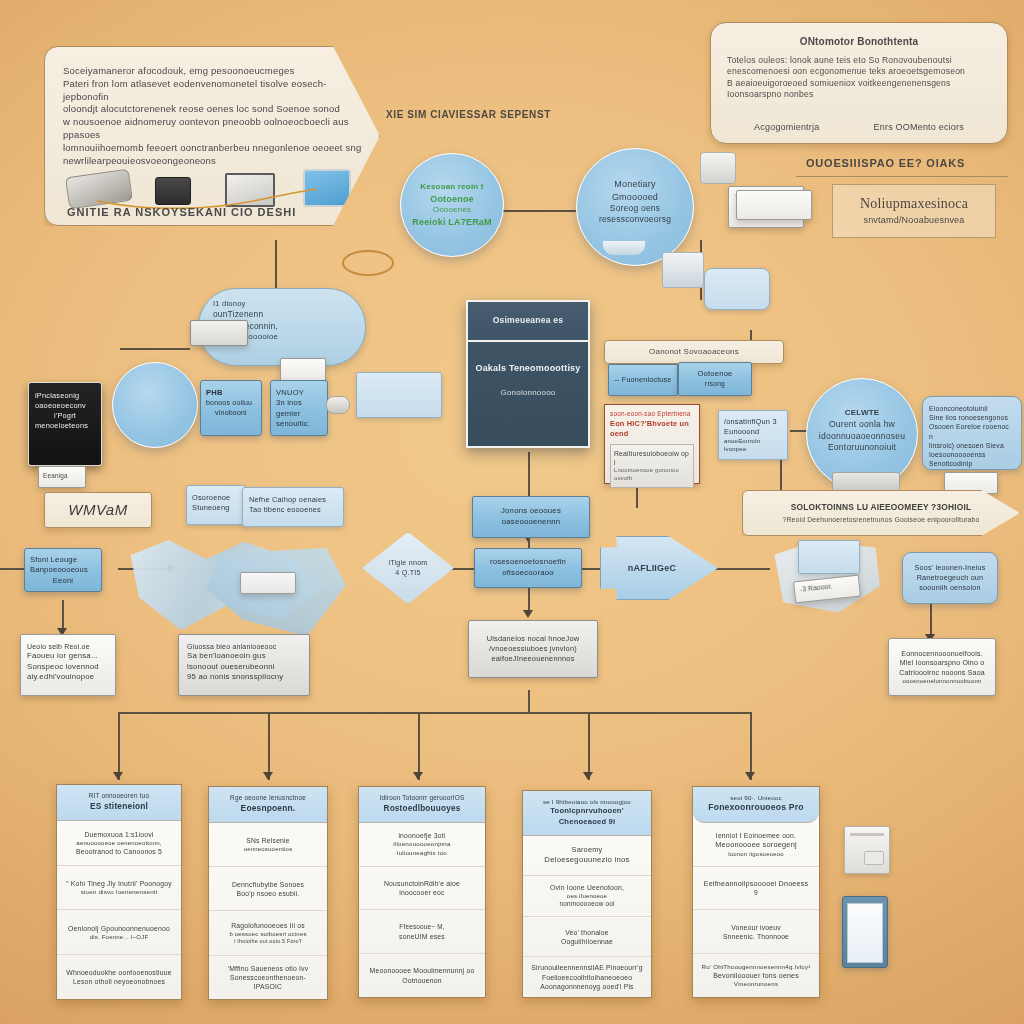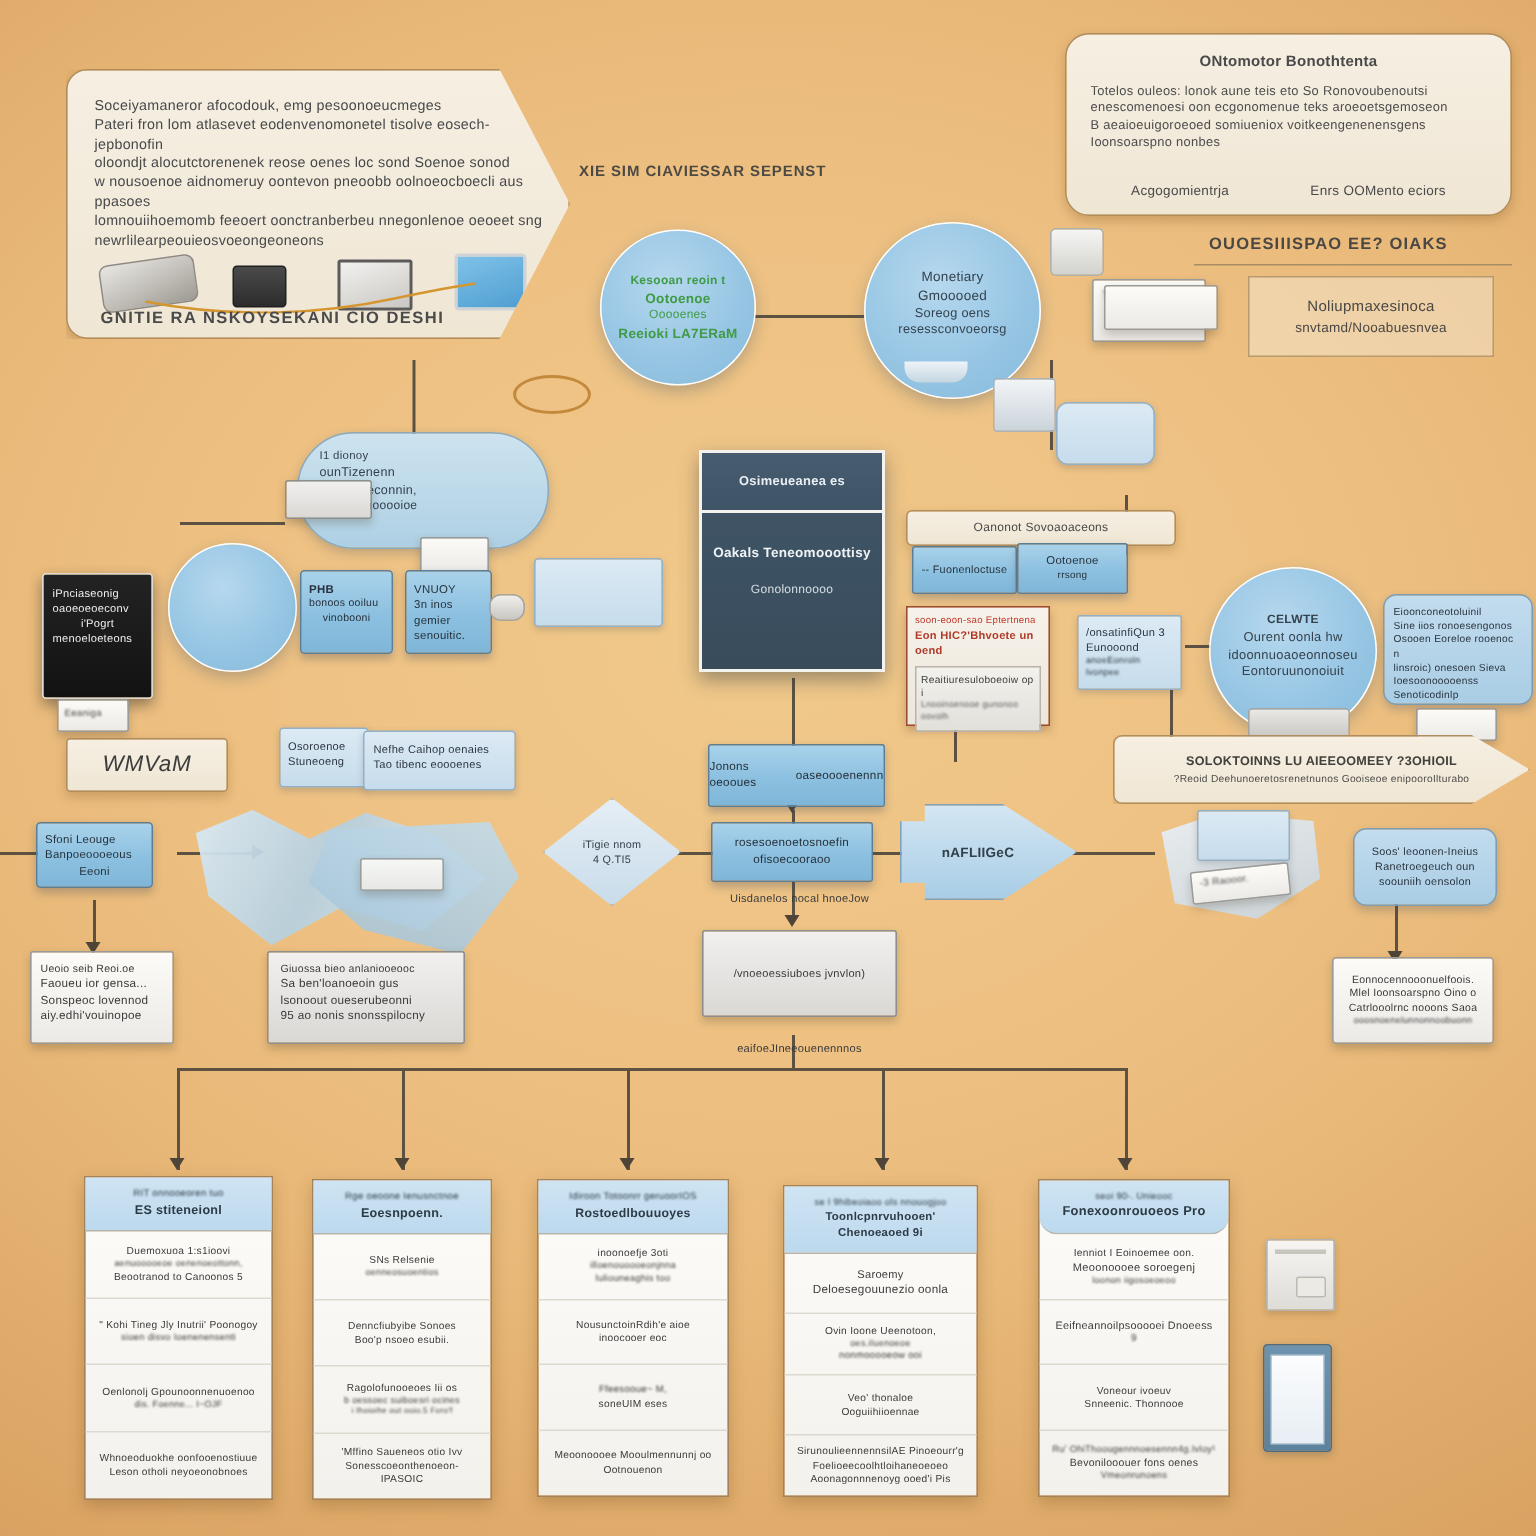--- a/index.html
+++ b/index.html
@@ -202,21 +202,21 @@
     <div class="tx blur" style="font-size:8.6px;color:#4d4d4d;">Ioonsoarspno nonbes</div>
     <div style="position:absolute;left:16px;right:16px;bottom:10px;display:flex;justify-content:space-around;">
       <span class="tx blur" style="font-size:9px;color:#4a4a4a;">Acgogomientrja</span>
       <span class="tx blur" style="font-size:9px;color:#4a4a4a;">Enrs OOMento eciors</span>
     </div>
   </div>
 
   <div class="tx blur" style="position:absolute;left:806px;top:156px;font-size:11px;font-weight:bold;color:#4a4744;letter-spacing:.8px;">OUOESIIISPAO EE? OIAKS</div>
   <div style="position:absolute;left:796px;top:176px;width:212px;height:1.4px;background:#a98d62;"></div>
   <div class="n" style="left:832px;top:184px;width:164px;height:54px;border:1.2px solid #b79a6d;background:rgba(246,238,222,.45);display:flex;flex-direction:column;align-items:center;justify-content:center;">
-    <div class="tx blur" style="font-size:10px;color:#4a4744;">Noliupmaxesinoca</div>
+    <div class="tx blur" style="font-size:14px;color:#4a4744;font-family:Liberation Serif, serif;">Noliupmaxesinoca</div>
     <div class="tx blur" style="font-size:9px;color:#4a4744;">snvtamd/Nooabuesnvea</div>
   </div>
   <div class="n white" style="left:728px;top:186px;width:76px;height:42px;border-radius:2px;">
     <div class="tx blur2" style="font-size:6px;padding:6px;color:#5a5a5a;">Teselooooes ine o</div>
   </div>
 
   <div class="n circle" style="left:400px;top:153px;width:104px;height:104px;">
     <div style="padding:6px;">
       <div class="tx blur" style="font-size:8px;font-weight:bold;color:#3f9b46;">Kesooan reoin t</div>
       <div class="tx blur" style="font-size:9px;font-weight:bold;color:#3f9b46;">Ootoenoe</div>
@@ -319,21 +319,21 @@
     <div class="tx blur" style="font-size:7.8px;">Sonspeoc lovennod</div>
     <div class="tx blur" style="font-size:7.8px;">aiy.edhi'vouinopoe</div>
   </div>
   <div class="n grey" style="left:178px;top:634px;width:132px;height:62px;border-radius:2px;padding:7px 8px;">
     <div class="tx blur" style="font-size:7px;">Giuossa bieo anlaniooeooc</div>
     <div class="tx blur" style="font-size:7.8px;">Sa ben'loanoeoin gus</div>
     <div class="tx blur" style="font-size:7.8px;">lsonoout oueserubeonni</div>
     <div class="tx blur" style="font-size:7.8px;">95 ao nonis snonsspilocny</div>
   </div>
 
-  <div class="n blue" style="left:472px;top:496px;width:118px;height:42px;border-radius:2px;display:flex;flex-direction:row;align-items:center;justify-content:center;">
+  <div class="n blue" style="left:472px;top:496px;width:118px;height:42px;border-radius:2px;display:flex;flex-direction:column;align-items:center;justify-content:center;">
     <div class="tx blur" style="font-size:7.8px;">Jonons oeooues</div>
     <div class="tx blur" style="font-size:7.8px;">oaseoooenennn</div>
   </div>
   <div class="n blue" style="left:474px;top:548px;width:108px;height:40px;border-radius:2px;display:flex;flex-direction:column;align-items:center;justify-content:center;">
     <div class="tx blur" style="font-size:7.8px;">rosesoenoetosnoefin</div>
     <div class="tx blur" style="font-size:7.8px;">ofisoecooraoo</div>
   </div>
 
   <div class="n" style="left:362px;top:532px;width:92px;height:72px;
        background:linear-gradient(180deg,#e5eef5 0%,#c9dcea 100%);border:1.3px solid #91aec1;
@@ -342,21 +342,21 @@
     <div class="tx blur" style="font-size:7.2px;color:#35424d;">4 Q.TI5</div>
   </div>
 
   <div class="n" style="left:600px;top:536px;width:118px;height:64px;
        background:linear-gradient(180deg,#d4e6f2 0%,#a8cde6 100%);border:1.3px solid #7fa2ba;
        clip-path:polygon(0% 18%,14% 18%,14% 0%,58% 0%,100% 50%,58% 100%,14% 100%,14% 82%,0% 82%);
        display:flex;align-items:center;justify-content:center;">
     <span class="tx blur" style="font-size:9px;font-weight:bold;color:#30404c;margin-left:-14px;">nAFLIIGeC</span>
   </div>
 
-  <div class="n grey" style="left:468px;top:620px;width:130px;height:58px;border-radius:2px;padding:8px 7px;display:flex;flex-direction:column;align-items:center;justify-content:center;gap:40px;">
+  <div class="n grey" style="left:468px;top:620px;width:130px;height:58px;border-radius:2px;padding:8px 7px;display:flex;flex-direction:column;align-items:center;justify-content:center;">
     <div class="tx blur" style="font-size:7.4px;">Uisdanelos nocal hnoeJow</div>
     <div class="tx blur" style="font-size:7.4px;">/vnoeoessiuboes jvnvlon)</div>
     <div class="tx blur" style="font-size:7.4px;">eaifoeJIneeouenennnos</div>
   </div>
 
   <div class="n banner" style="left:604px;top:340px;width:180px;height:24px;border-radius:4px;display:flex;align-items:center;justify-content:center;">
     <span class="tx blur" style="font-size:8px;color:#4a4a4a;">Oanonot Sovoaoaceons</span>
   </div>
   <div class="n blue" style="left:608px;top:364px;width:70px;height:32px;border-radius:2px;display:flex;align-items:center;justify-content:center;">
     <span class="tx blur" style="font-size:7.2px;">-- Fuonenloctuse</span>
@@ -499,21 +499,21 @@
   </div>
 
   <div class="n card" style="left:522px;top:790px;width:130px;height:208px;">
     <div class="card-hdr">
       <div class="tx blur2" style="font-size:6.2px;">se I 9hibeoiaoo ols nnouogjoo</div>
       <div class="tx blur" style="font-size:7.6px;font-weight:bold;">Toonlcpnrvuhooen'</div>
       <div class="tx blur" style="font-size:7.6px;font-weight:bold;">Chenoeaoed 9i</div>
     </div>
     <div class="card-row">
       <div class="tx blur" style="font-size:7.4px;">Saroemy</div>
-      <div class="tx blur" style="font-size:7.8px;">Deloesegouunezio  oonla</div>
+      <div class="tx blur" style="font-size:7.8px;">Deloesegouunezio  inos</div>
     </div>
     <div class="card-row">
       <div class="tx blur" style="font-size:6.8px;">Ovin  Ioone Ueenotoon,</div>
       <div class="tx blur2" style="font-size:6px;">oes.iIuenoeoe</div>
       <div class="tx blur2" style="font-size:6.4px;">nonmooooeow       ooi</div>
     </div>
     <div class="card-row">
       <div class="tx blur" style="font-size:6.8px;">Veo' thonaloe</div>
       <div class="tx blur" style="font-size:6.8px;">Ooguiihiioennae</div>
     </div>

